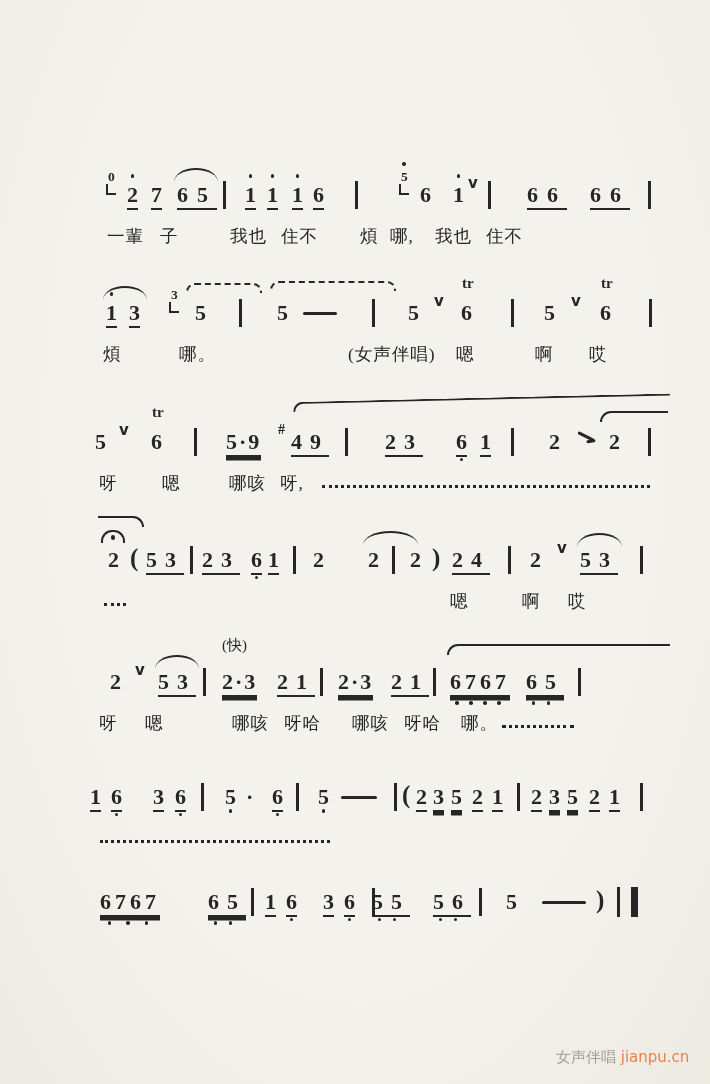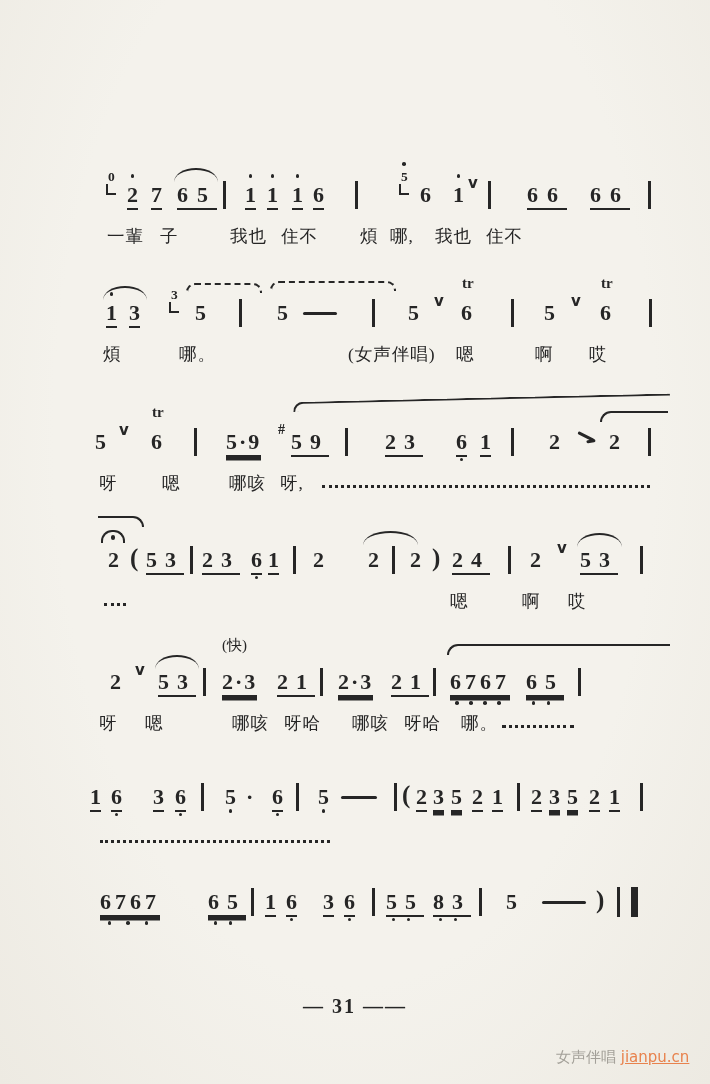--- a/index.html
+++ b/index.html
@@ -54,21 +54,21 @@
     white-space:nowrap;letter-spacing:1px;}
   .dotline{position:absolute;top:56px;height:0;border-bottom:3.2px dotted var(--ink);}
   .dots{position:absolute;left:0;display:flex;justify-content:space-around;}
   .dots i{width:3.6px;height:3.6px;background:var(--ink);border-radius:50%;}
   .dots.hi{top:-8px;}
   .pager{position:absolute;top:995px;left:0;width:710px;text-align:center;
     font-size:20px;font-weight:bold;letter-spacing:2px;}
   .watermark{position:absolute;left:556px;top:1048px;font-size:15px;
     font-family:"DejaVu Sans","Liberation Sans",sans-serif;white-space:nowrap;}
   .wm-name{color:#a3a099;}
-  .wm-url{color:#e8824d;text-decoration:underline;}
+  .wm-url{color:#e8824d;}
 </style>
 </head>
 <body>
 
 <div class="page">
   <div class="score">
       <div class="system" style="top: 182px;">
         <div class="tok grace" style="left: 106px;"><span class="gd">0</span><span class="hook"></span></div>
         <div class="tok note" style="left: 127px;"><span class="txt u1">2</span><span class="dots hi" style="width: calc(100% + 0px);"><i></i></span></div>
         <div class="tok note" style="left: 151px;"><span class="txt u1">7</span></div>
@@ -127,21 +127,21 @@
         <div class="lyric" style="left: 589px;">哎</div>
       </div>
       <div class="system" style="top: 429px;">
         <div class="tok note" style="left: 95px;"><span class="txt">5</span></div>
         <div class="tok breath" style="left: 119px;"><span class="txt">v</span></div>
         <div class="tok note" style="left: 151px;"><span class="txt">6</span></div>
         <div class="tok tr" style="left: 152px;"><span class="txt">tr</span></div>
         <div class="tok bar" style="left: 194px;"></div>
         <div class="tok note" style="left: 226px;"><span class="txt u2" style="letter-spacing: 2px;">5·9</span></div>
         <div class="tok sharp" style="left: 278px;"><span class="txt">#</span></div>
-        <div class="tok note" style="left: 291px;"><span class="txt u1" style="letter-spacing: 8px;">59</span></div>
+        <div class="tok note" style="left: 291px;"><span class="txt u1" style="letter-spacing: 8px;">49</span></div>
         <div class="tok bar" style="left: 345px;"></div>
         <div class="tok note" style="left: 385px;"><span class="txt u1" style="letter-spacing: 8px;">23</span></div>
         <div class="tok note" style="left: 456px;"><span class="txt u1">6</span><span class="dots lo" style="width: calc(100% + 0px); top: 28.5px;"><i></i></span></div>
         <div class="tok note" style="left: 480px;"><span class="txt u1">1</span></div>
         <div class="tok bar" style="left: 511px;"></div>
         <div class="tok note" style="left: 549px;"><span class="txt">2</span></div>
         <div class="tok slide" style="left: 577px;"></div>
         <div class="tok note" style="left: 609px;"><span class="txt">2</span></div>
         <div class="tok bar" style="left: 648px;"></div>
         <div class="arc phrase" style="left: 293px; width: 375px; top: -27px;"></div>
@@ -237,28 +237,25 @@
       </div>
       <div class="system" style="top: 889px;">
         <div class="tok note" style="left: 100px;"><span class="txt u2" style="letter-spacing: 4px;">6767</span><span class="dots lo" style="width: calc(100% - 4px); top: 32px;"><i></i><i></i><i></i></span></div>
         <div class="tok note" style="left: 208px;"><span class="txt u2" style="letter-spacing: 8px;">65</span><span class="dots lo" style="width: calc(100% - 8px); top: 32px;"><i></i><i></i></span></div>
         <div class="tok bar" style="left: 251px;"></div>
         <div class="tok note" style="left: 265px;"><span class="txt u1">1</span></div>
         <div class="tok note" style="left: 286px;"><span class="txt u1">6</span><span class="dots lo" style="width: calc(100% + 0px); top: 28.5px;"><i></i></span></div>
         <div class="tok note" style="left: 323px;"><span class="txt u1">3</span></div>
         <div class="tok note" style="left: 344px;"><span class="txt u1">6</span><span class="dots lo" style="width: calc(100% + 0px); top: 28.5px;"><i></i></span></div>
         <div class="tok bar" style="left: 372px;"></div>
-        <div class="tok note" style="left: 386px;"><span class="txt u1" style="letter-spacing: 8px;">55</span><span class="dots lo" style="width: calc(100% - 8px); top: 28.5px;"><i></i><i></i></span></div>
-        <div class="tok note" style="left: 433px;"><span class="txt u1" style="letter-spacing: 8px;">83</span><span class="dots lo" style="width: calc(100% - 8px); top: 28.5px;"><i></i><i></i></span></div>
+        <div class="tok note" style="left: 372px;"><span class="txt u1" style="letter-spacing: 8px;">55</span><span class="dots lo" style="width: calc(100% - 8px); top: 28.5px;"><i></i><i></i></span></div>
+        <div class="tok note" style="left: 433px;"><span class="txt u1" style="letter-spacing: 8px;">56</span><span class="dots lo" style="width: calc(100% - 8px); top: 28.5px;"><i></i><i></i></span></div>
         <div class="tok bar" style="left: 479px;"></div>
         <div class="tok note" style="left: 506px;"><span class="txt">5</span></div>
         <div class="tok dash" style="left: 542px; width: 44px;"></div>
         <div class="tok paren" style="left: 596px;"><span class="txt">)</span></div>
         <div class="tok endbar" style="left: 617px;"></div>
       </div>
     </div>
-  <div class="pager">
-    <span>— 31 ——</span>
-  </div>
   <div class="watermark">
     <span class="wm-name">女声伴唱 </span><span class="wm-url">jianpu.cn</span>
   </div>
 </div>
 
 </body></html>

